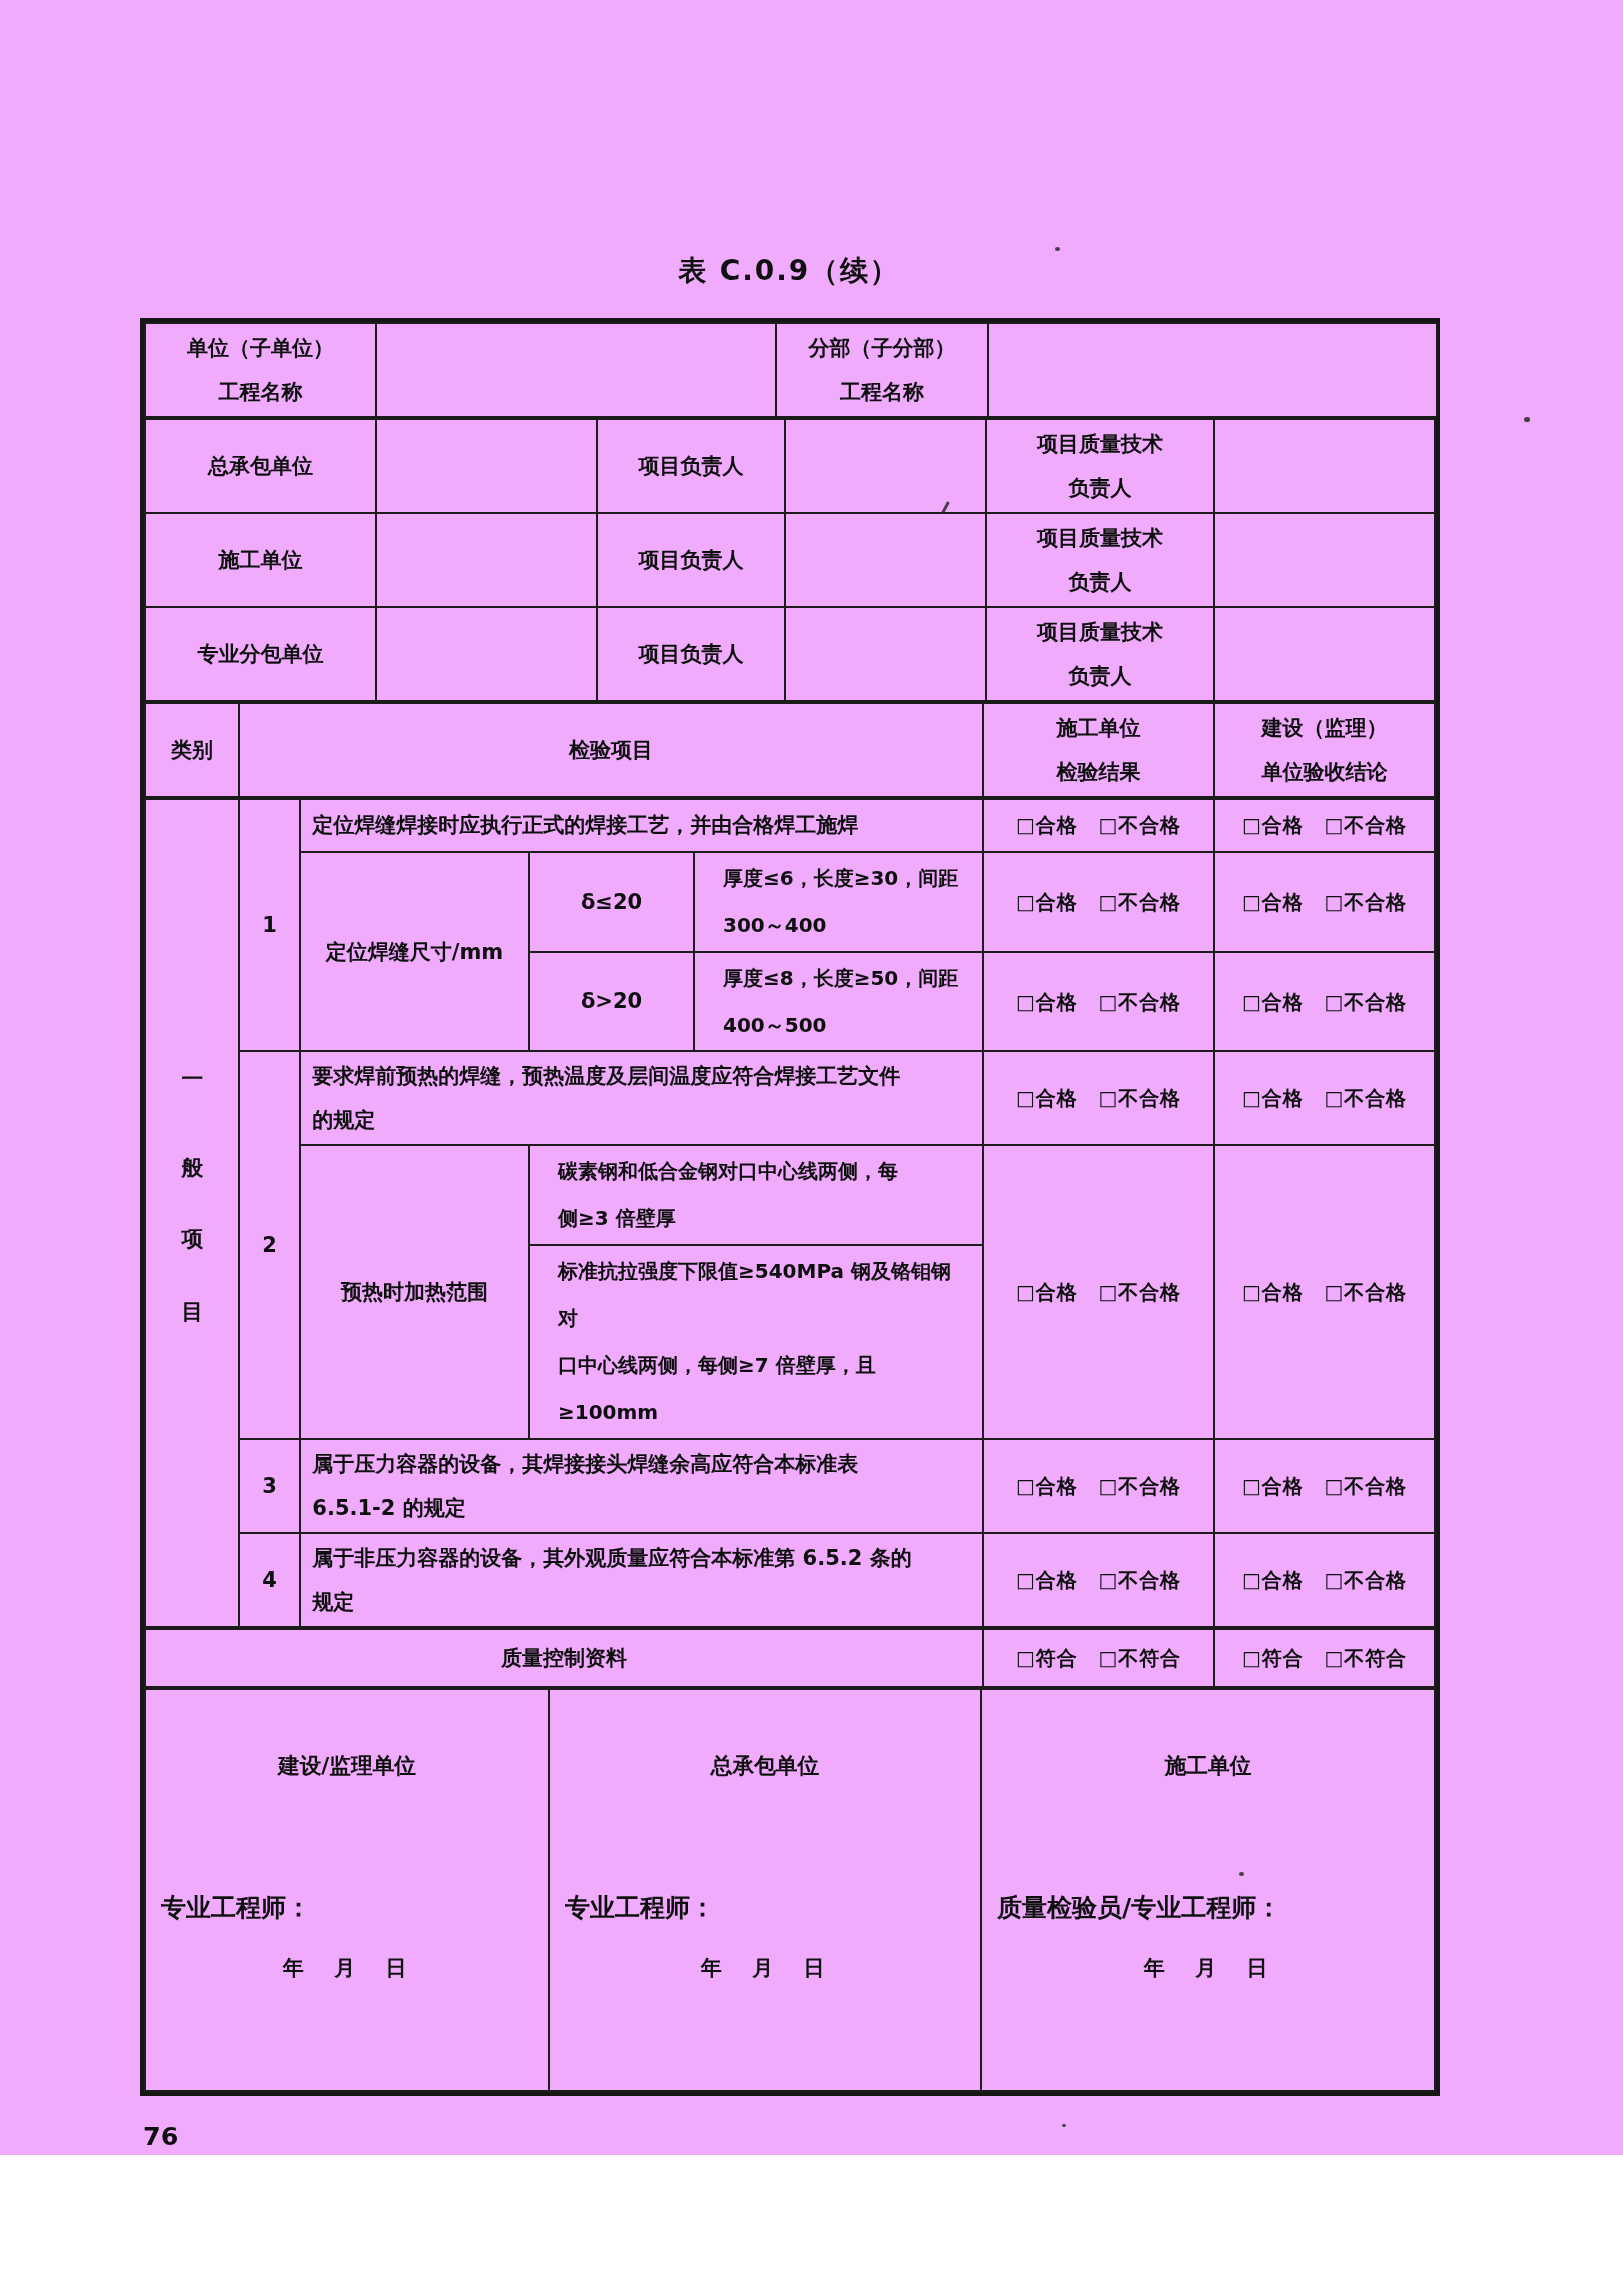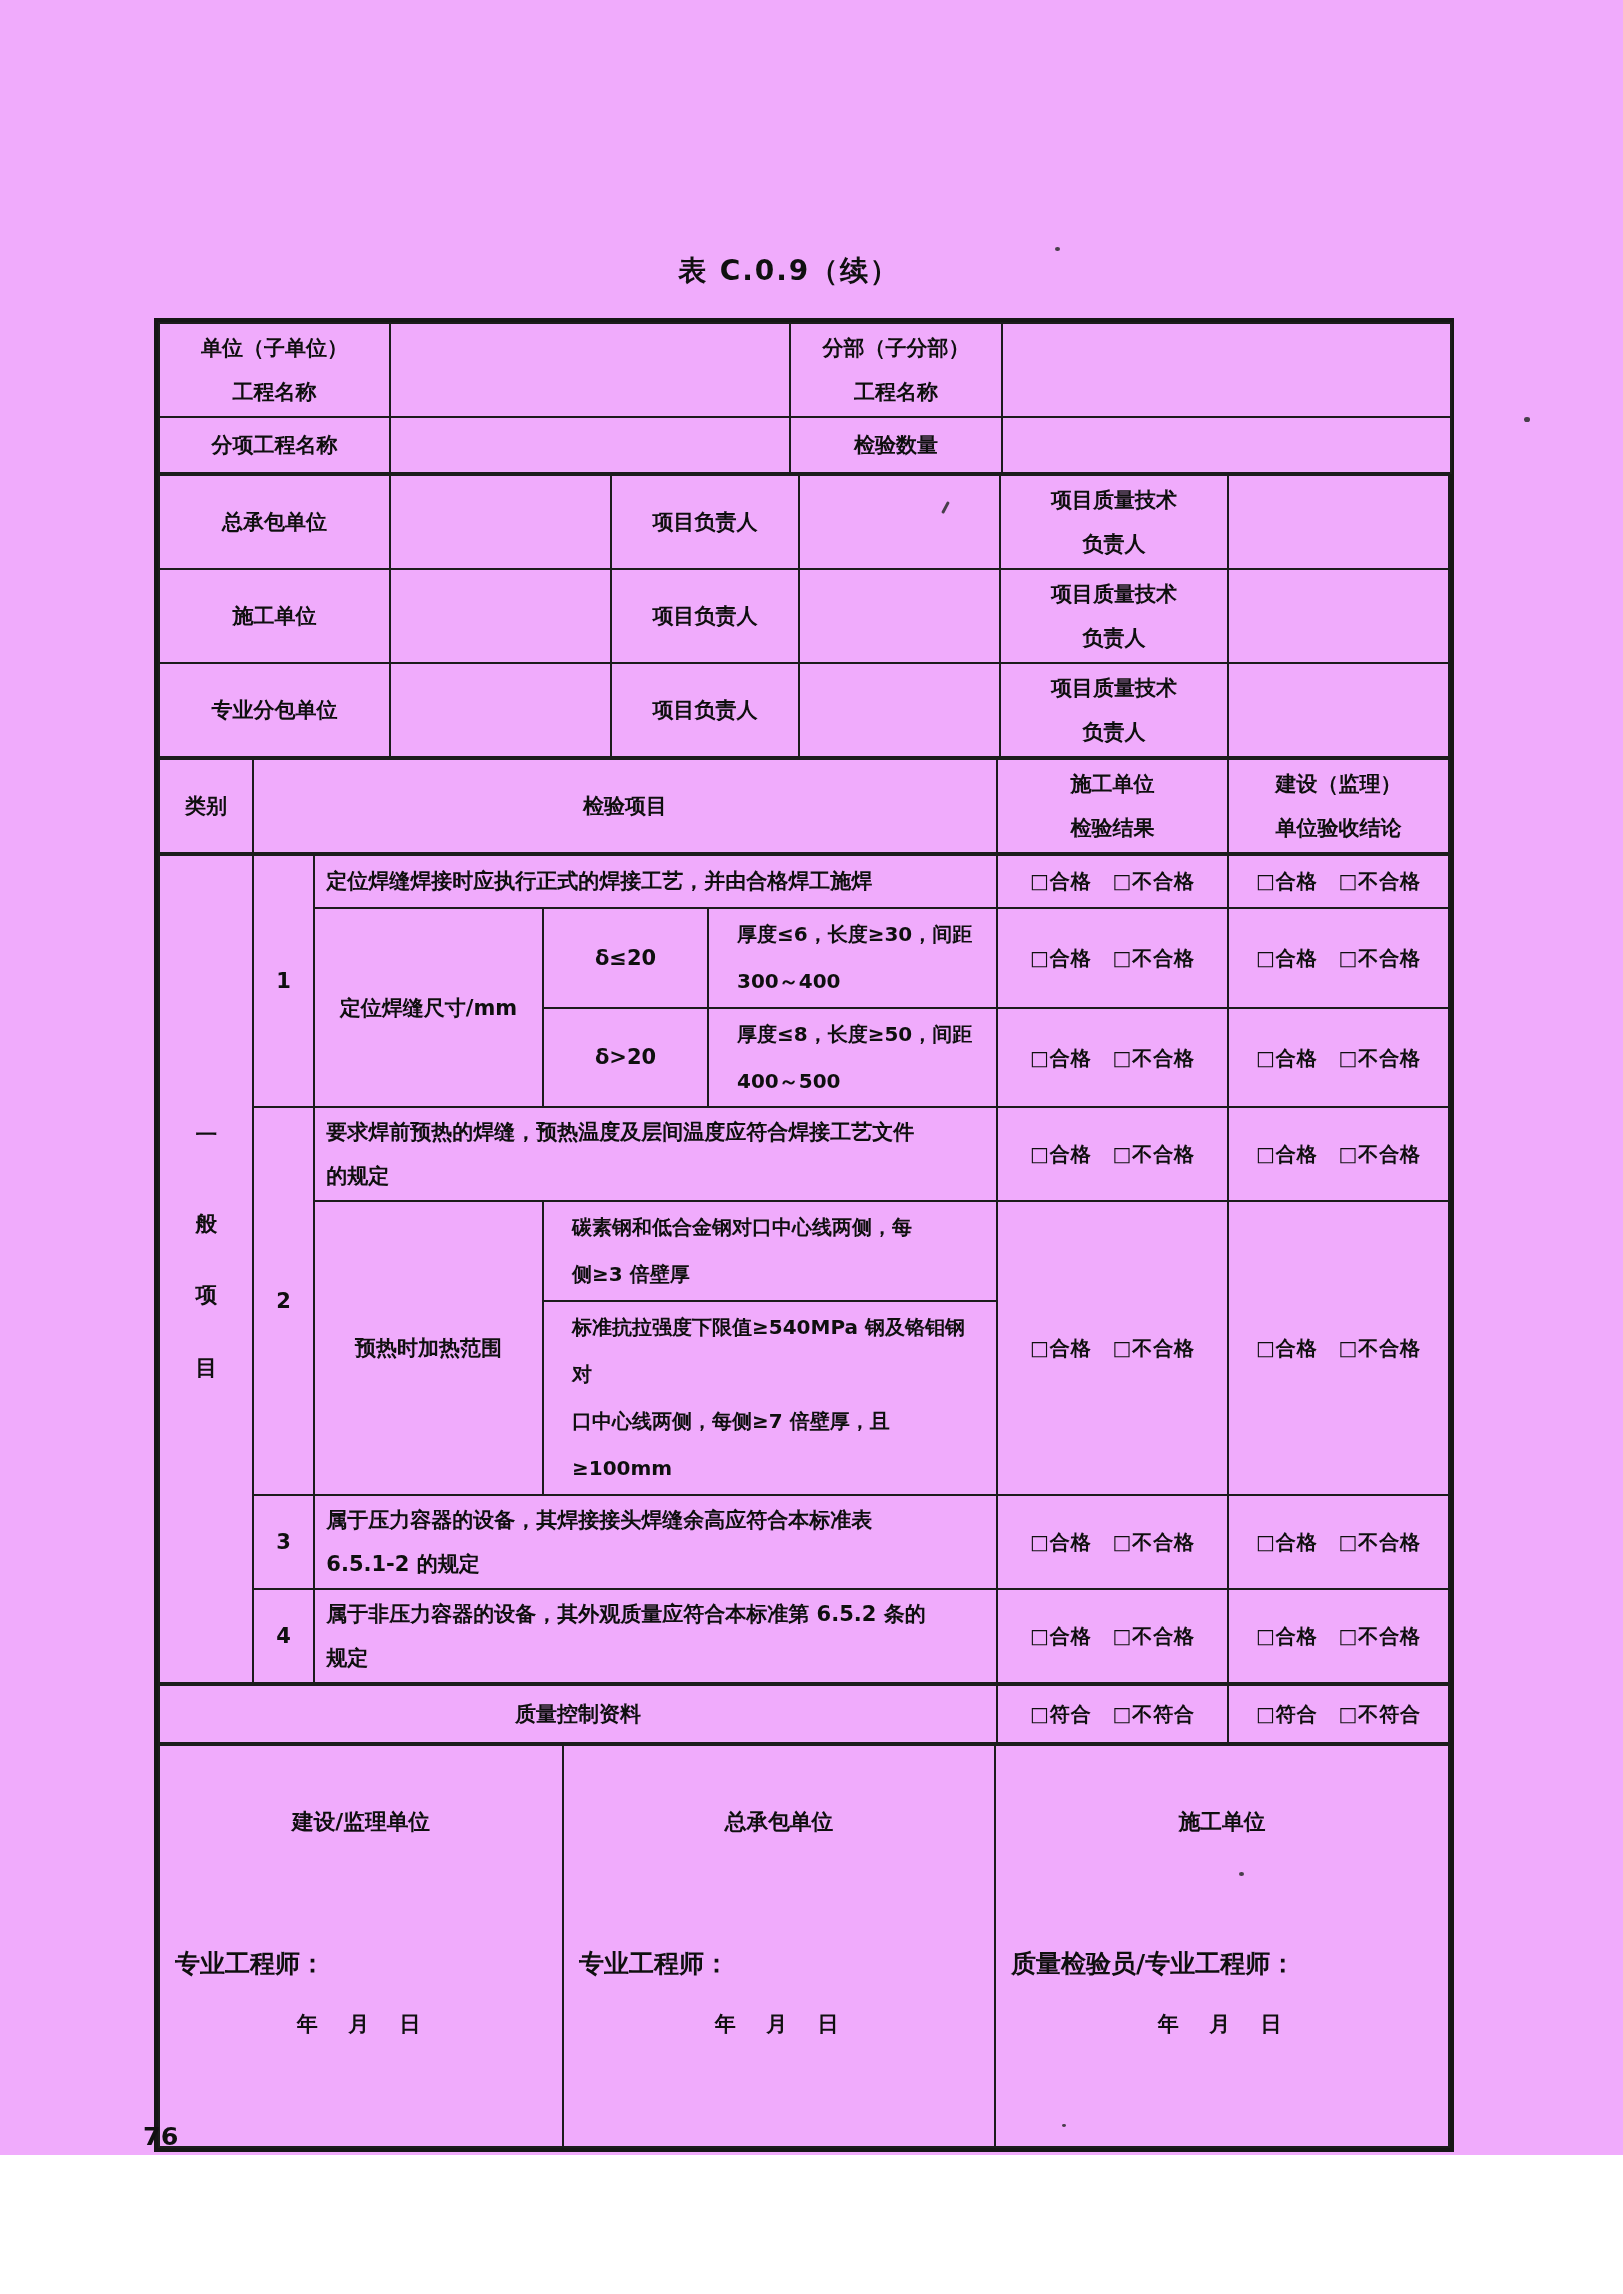--- a/index.html
+++ b/index.html
@@ -9,21 +9,21 @@
     background:#f0abfc;
     font-family:"DejaVu Sans", sans-serif;
     color:#101010;
     overflow:hidden;
   }
   .doc-title{
     position:absolute; left:143px; top:252px; width:1292px;
     text-align:center; font-size:28px; font-weight:700; letter-spacing:1.9px;
   }
   .sheet{
-    position:absolute; left:154px; top:318px; width:1292px;
+    position:absolute; left:140px; top:318px; width:1292px;
     border:4.7px solid #161616;
   }
   table{border-collapse:collapse; table-layout:fixed; width:100%;}
   td{
     border:2.8px solid #1c1c1c;
     padding:1.9px 11.3px;
     font-size:21px; font-weight:700; color:#0f0f0f;
     text-align:center; vertical-align:middle;
     white-space:pre-line; line-height:2.1;
     overflow:hidden;
@@ -67,26 +67,20 @@
           <col style="width:212px">
           <col style="width:449px">
         </colgroup>
       <tbody>
           <tr style="height:89px">
         <td>单位（子单位）
 工程名称</td>
         <td></td>
         <td>分部（子分部）
 工程名称</td>
-        <td></td>
-      </tr>
-      <tr style="height:56px">
-        <td>分项工程名称</td>
-        <td></td>
-        <td>检验数量</td>
         <td></td>
       </tr>
     </tbody>
       </table>
 
     <table>
       <colgroup>
           <col style="width:231px">
           <col style="width:221px">
           <col style="width:188px">

